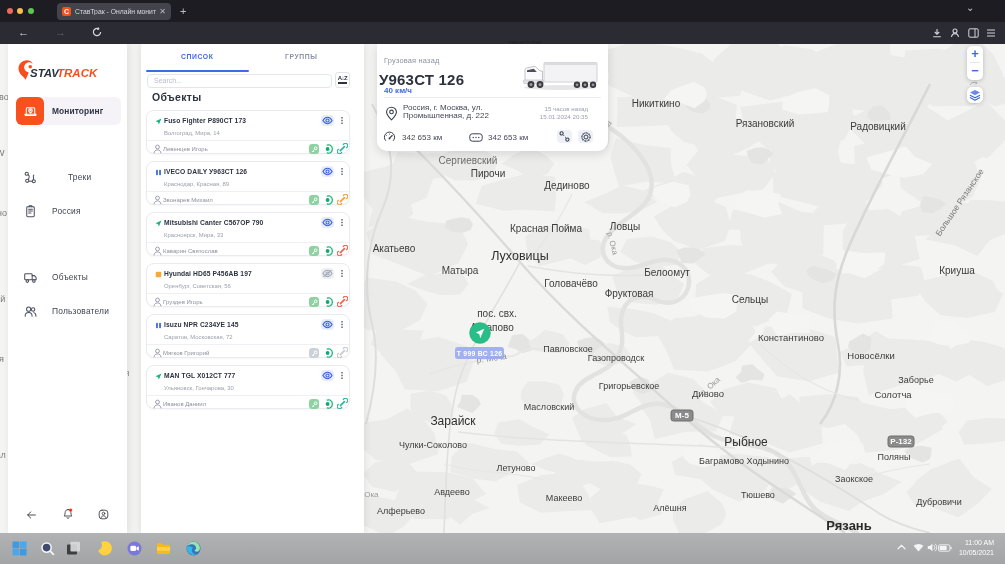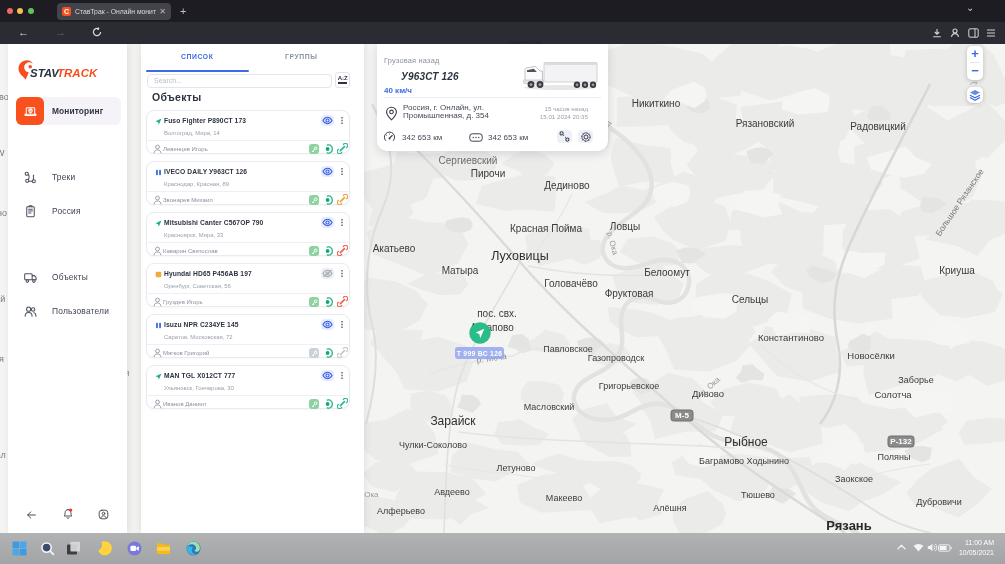--- a/index.html
+++ b/index.html
@@ -58,21 +58,21 @@
 .card .dots { position:absolute; left:191px; top:4px; width:8px; height:11px; color:#3a404c; font-size:8px; font-weight:bold; text-align:center; line-height:11px; }
 .card .pico { position:absolute; left:6px; top:33px; }
 .card .key { position:absolute; left:162px; top:33px; width:10px; height:10px; border-radius:3px; background:#8ed2a2; display:flex; align-items:center; justify-content:center; }
 .card .key.gray { background:#ccd1d8; }
 .card .sig { position:absolute; left:177px; top:33px; width:10px; height:10px; }
 .card .wr { position:absolute; left:190px; top:32px; width:11px; height:11px; }
 
 
 #popup { position:absolute; left:377px; top:0; width:231px; height:107px; background:#fff; border-radius:0 0 10px 10px; box-shadow:0 3px 10px rgba(40,40,60,.15); }
 #popup .cap { position:absolute; left:7px; top:12px; font-size:7.4px; color:#8a919e; letter-spacing:.2px; }
-#popup .plate { position:absolute; left:24px; top:26.5px; font-size:10px; font-weight:bold; color:#2c3340; letter-spacing:.2px;font-style:italic; }
+#popup .plate { position:absolute; left:2px; top:26.5px; font-size:15px; font-weight:bold; color:#2c3340; letter-spacing:.2px; }
 #popup .spd { position:absolute; left:7px; top:42px; font-size:8px; font-weight:bold; color:#3d6be5; }
 #popup .dv { position:absolute; left:7px; top:53px; width:217px; height:1px; background:#ecedf1; }
 #popup .addr { position:absolute; left:26px; top:60px; font-size:8px; color:#424957; line-height:8.2px; }
 #popup .when { position:absolute; right:20px; top:61px; font-size:6.2px; color:#9aa1ad; text-align:right; line-height:7.6px;}
 #popup .odo1 { position:absolute; left:25px; top:89px; font-size:8px; color:#424957; }
 #popup .odo2 { position:absolute; left:111px; top:89px; font-size:8px; color:#424957; }
 #popup .btn { position:absolute; top:86px; width:15px; height:13px; border-radius:4px; background:#eef0f8; display:flex; align-items:center; justify-content:center; }
 
 
 #zoomctl { position:absolute; left:967px; top:2px; width:16px; height:34px; background:#fff; border-radius:5px; box-shadow:0 1px 4px rgba(40,40,60,.25); text-align:center; }
@@ -353,21 +353,21 @@
           <div class="mic">
             <svg width="15" height="15" viewBox="0 0 16 16" fill="none" stroke="#ffffff" stroke-width="1.1" stroke-linecap="round" stroke-linejoin="round">
               <path d="M3.5,11 L3.5,5 Q3.5,4 4.5,4 L11.5,4 Q12.5,4 12.5,5 L12.5,11"></path>
               <path d="M2,11 L14,11 L13.5,12.3 L2.5,12.3 Z"></path>
               <path d="M8,5.2 C6.9,5.2 6.1,6 6.1,7.1 C6.1,8 8,9.8 8,9.8 C8,9.8 9.9,8 9.9,7.1 C9.9,6 9.1,5.2 8,5.2 Z"></path>
               <circle cx="8" cy="7" r="0.5"></circle>
             </svg>
           </div>
           <div class="ml">Мониторинг</div>
         </div>
-      <div class="mrow" style="top:119px;">
+      <div class="mrow" style="top:119px;gap:16px;">
           <div class="mic">
             <svg width="15" height="15" viewBox="0 0 16 16" fill="none" stroke="#4a5160" stroke-width="1.1" stroke-linecap="round" stroke-linejoin="round">
               <circle cx="4" cy="4" r="1.7"></circle>
               <circle cx="4.5" cy="11.5" r="1.7"></circle>
               <circle cx="11.5" cy="12" r="1.7"></circle>
               <path d="M5.5,5 C8,6.5 6,8 6,10"></path>
               <path d="M6.2,12 L9.8,12"></path>
               <path d="M11,10.5 C12,8 10,7 11.5,5.5"></path>
             </svg>
           </div>
@@ -742,22 +742,22 @@
         <svg style="position:absolute;left:92px;top:89px;" width="14" height="9" viewBox="0 0 14 9" fill="none" stroke="#3a404c" stroke-width="1">
           <rect x="0.8" y="0.8" width="12.4" height="7.4" rx="2.5"></rect>
           <circle cx="4.2" cy="4.5" r="0.7" fill="#3a404c" stroke="none"></circle>
           <circle cx="7" cy="4.5" r="0.7" fill="#3a404c" stroke="none"></circle>
           <circle cx="9.8" cy="4.5" r="0.7" fill="#3a404c" stroke="none"></circle>
         </svg>
       <div class="plate">У963СТ 126</div>
       <div class="spd">40 км/ч</div>
       <div class="dv"></div>
       <div class="addr">
-          <div>Россия, г. Онлайн, ул.</div>
-          <div>Промышленная, д. 354</div>
+          <div>Россия, г. Москва, ул.</div>
+          <div>Промышленная, д. 222</div>
         </div>
       <div class="when">
           <div>15 часов назад</div>
           <div>15.01.2024 20:35</div>
         </div>
       <div class="odo1">342 653 км</div>
       <div class="odo2">342 653 км</div>
       <div class="btn" style="left:180px;">
           <svg width="11" height="11" viewBox="0 0 11 11" fill="none" stroke="#3a404c" stroke-width="1.1">
             <circle cx="2.6" cy="2.4" r="1.6"></circle>

